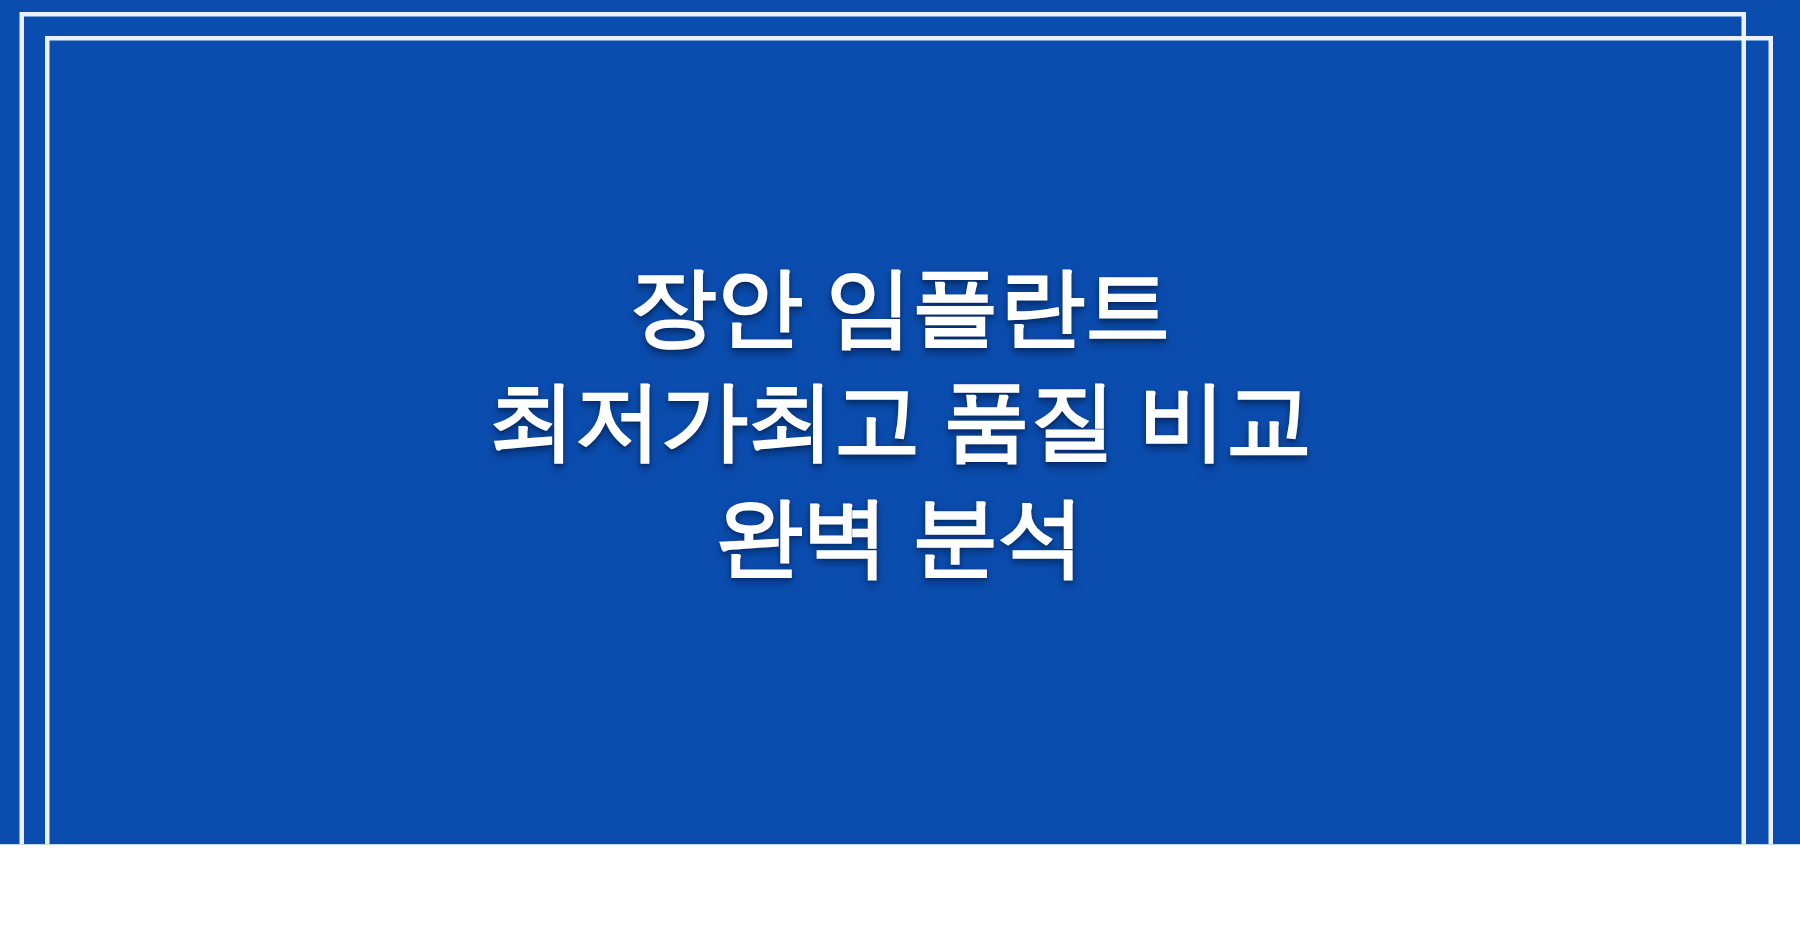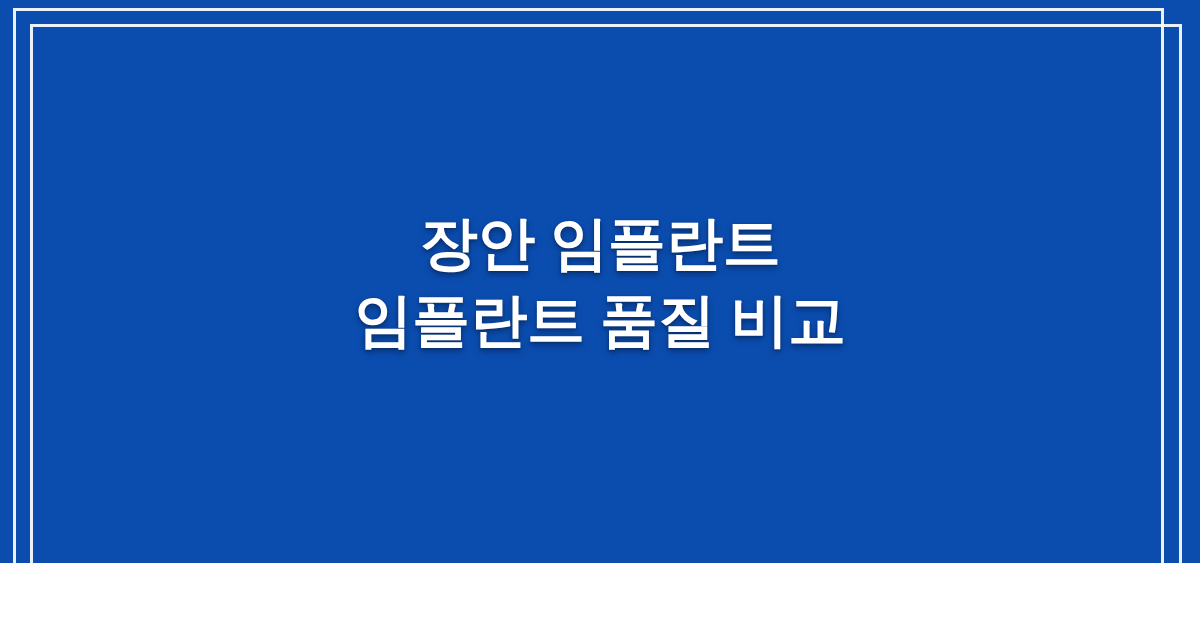--- a/index.html
+++ b/index.html
@@ -77,17 +77,18 @@
 <body>
 
 <div class="card">
 
   <div class="frame frame-outer"></div>
   <div class="frame frame-inner"></div>
 
   <div class="title-block">
     <h1 class="title">
       <span class="title-line">장안 임플란트</span>
-      <span class="title-line">임플란트 품질 비교</span>
+      <span class="title-line">최저가최고 품질 비교</span>
+      <span class="title-line">완벽 분석</span>
     </h1>
   </div>
 
 </div>
 
 </body></html>

